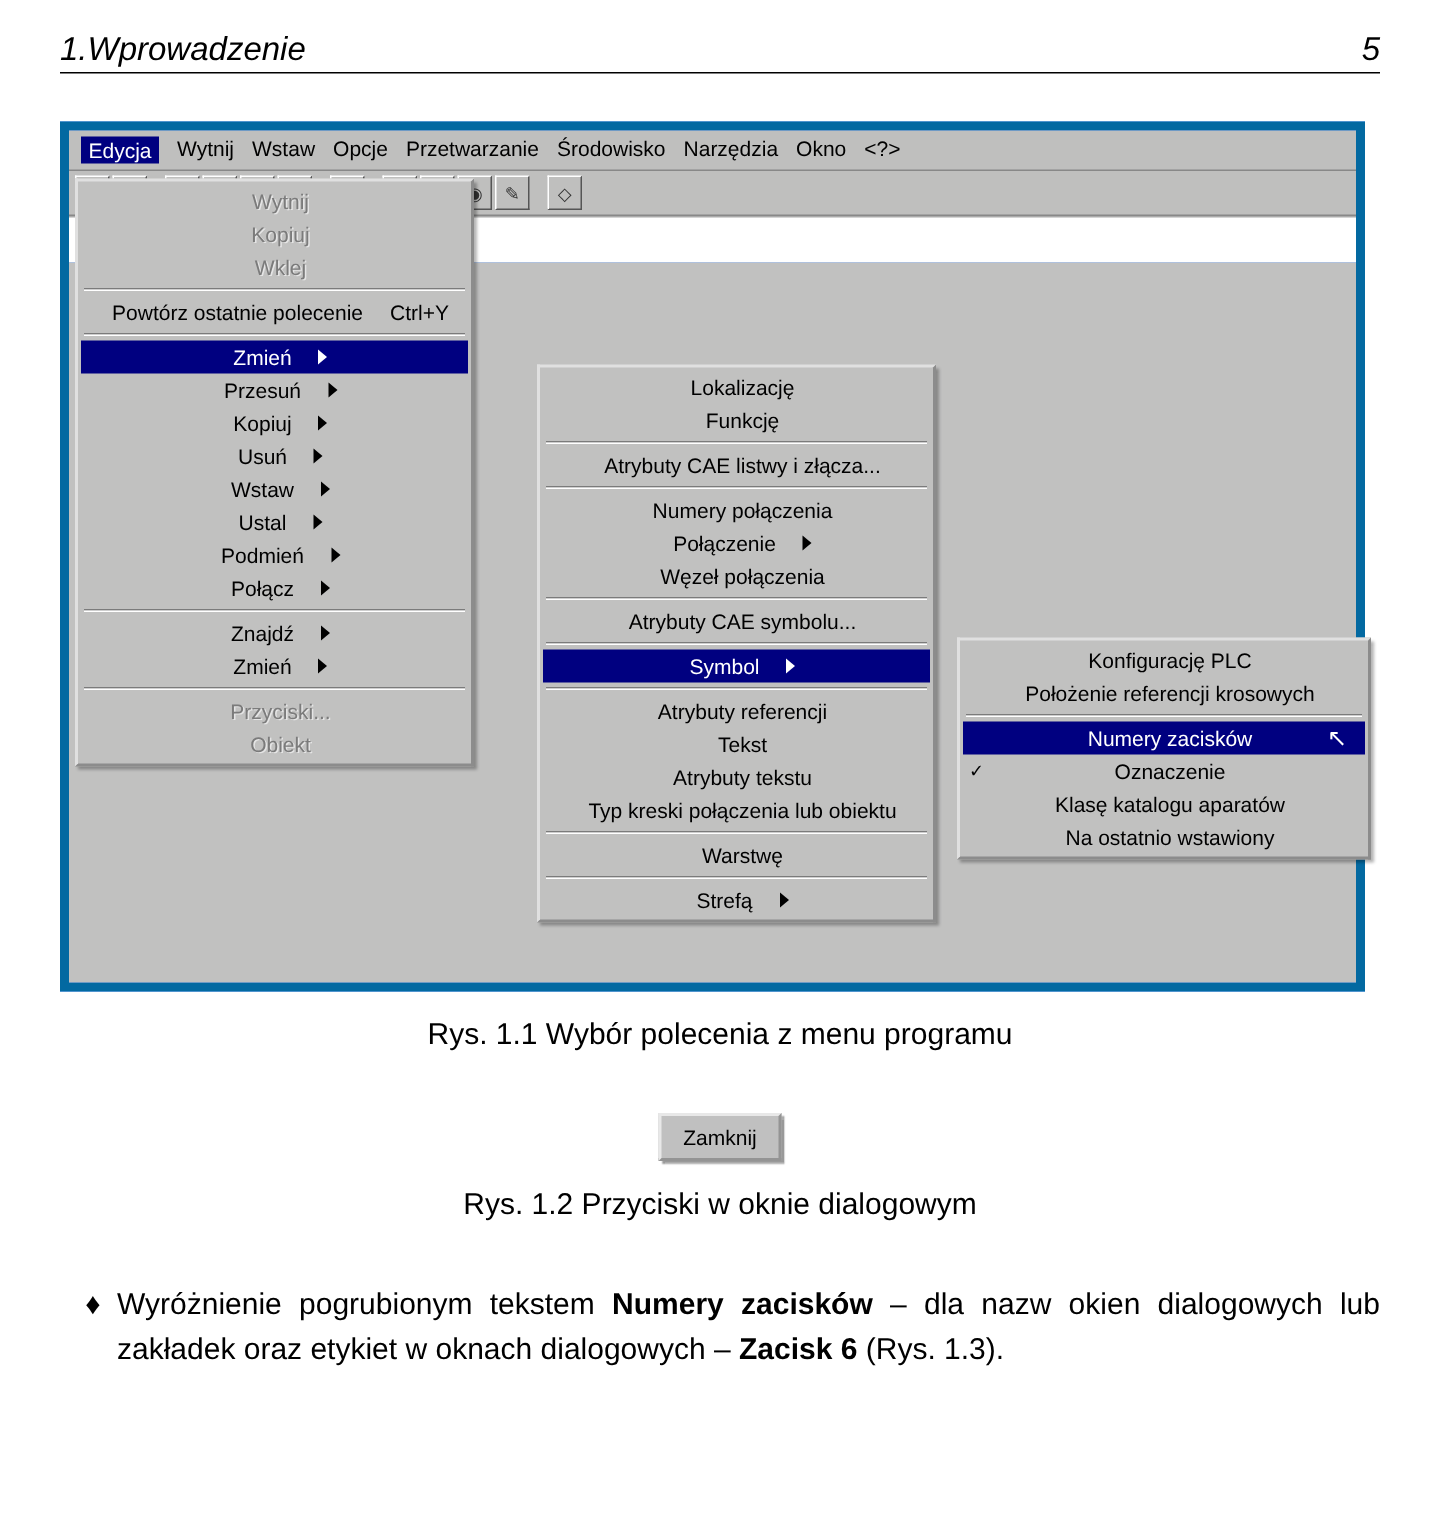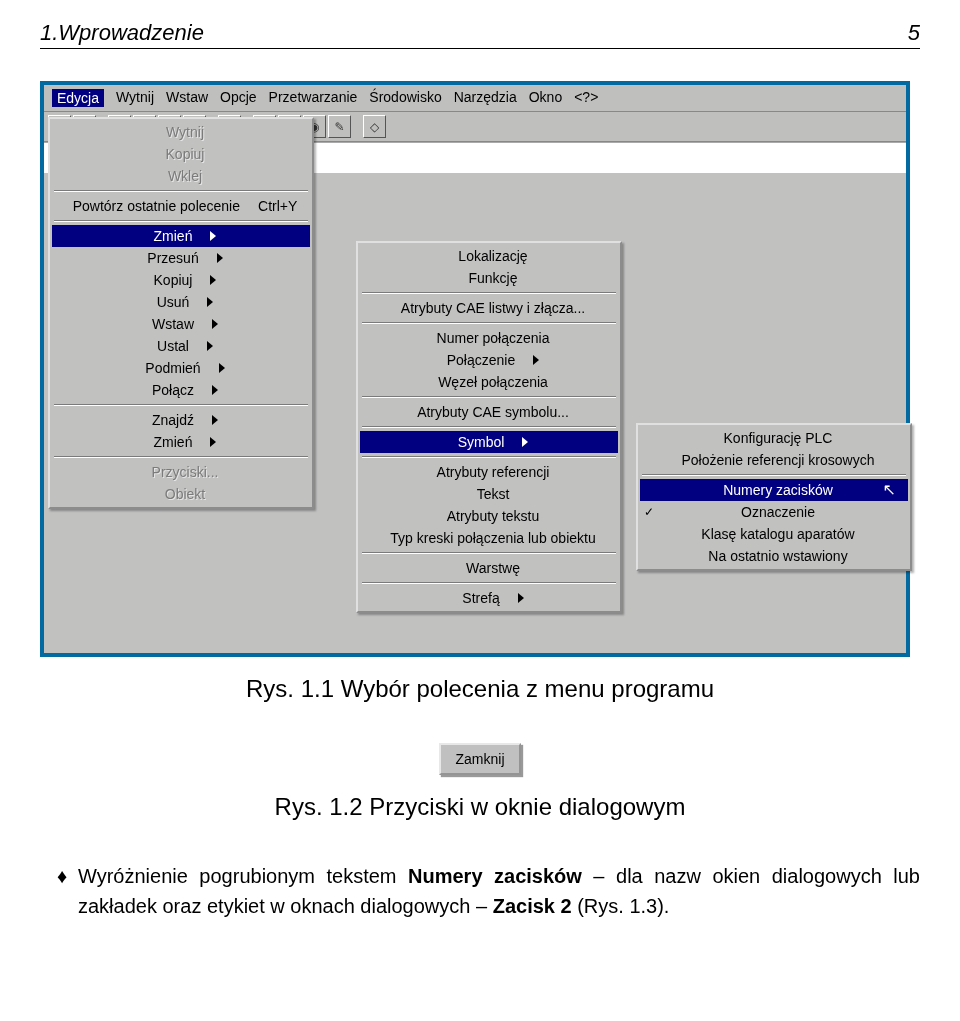--- a/index.html
+++ b/index.html
@@ -20,21 +20,21 @@
     border-bottom: 1px solid #000;
     font-style: italic;
     font-size: 22px;
     padding-bottom: 2px;
     margin-bottom: 32px;
   }
   
   .shot1 {
     width: 870px;
     background: #3b82f6;
-    border: 4px solid #0369a1;
+    border: 6px solid #0369a1;
     box-sizing: border-box;
   }
   
   .menubar {
     display: flex;
     gap: 12px;
     padding: 4px 8px;
     background: #bfbfbe;
     font-size: 14px;
     font-family: Tahoma, "MS Sans Serif", sans-serif;
@@ -114,21 +114,21 @@
   }
   .cursor {
     position: absolute;
     font-size: 16px;
     right: 12px;
     top: 1px;
   }
   
   .caption {
     text-align: center;
-    font-size: 24px;
+    font-size: 20px;
     margin: 18px 0 40px;
   }
   
   .buttonrow {
     display: flex;
     justify-content: center;
     margin: 30px 0 6px;
   }
   .winbtn {
     background: #c0c0c0;
@@ -278,21 +278,21 @@
           </div>
         <div class="mi">
             <span>Funkcję</span>
           </div>
         <div class="msep"></div>
         <div class="mi">
             <span>Atrybuty CAE listwy i złącza...</span>
           </div>
         <div class="msep"></div>
         <div class="mi">
-            <span>Numer połączenia</span>
+            <span>Numery połączenia</span>
           </div>
         <div class="mi">
             <span>Połączenie</span>
             <span class="arrow"></span>
           </div>
         <div class="mi">
             <span>Węzeł połączenia</span>
           </div>
         <div class="msep"></div>
         <div class="mi">
@@ -360,18 +360,18 @@
       <span>Zamknij</span>
     </div>
   </div>
 
   <div class="caption">Rys. 1.2 Przyciski w oknie dialogowym</div>
 
   <div class="bodytext">
     <div class="bullet-row">
       <div class="bullet-mark">♦</div>
       <div class="bullet-text">
-        <span> Wyróżnienie pogrubionym tekstem </span><span class="bold">Numery zacisków</span><span> – dla nazw okien dialogowych lub zakładek oraz etykiet w oknach dialogowych – </span><span class="bold">Zacisk 2</span><span> (Rys. 1.3).</span>
+        <span> Wyróżnienie pogrubionym tekstem </span><span class="bold">Numery zacisków</span><span> – dla nazw okien dialogowych lub zakładek oraz etykiet w oknach dialogowych – </span><span class="bold">Zacisk 6</span><span> (Rys. 1.3).</span>
       </div>
     </div>
   </div>
 
 </div>
 
 </body></html>

